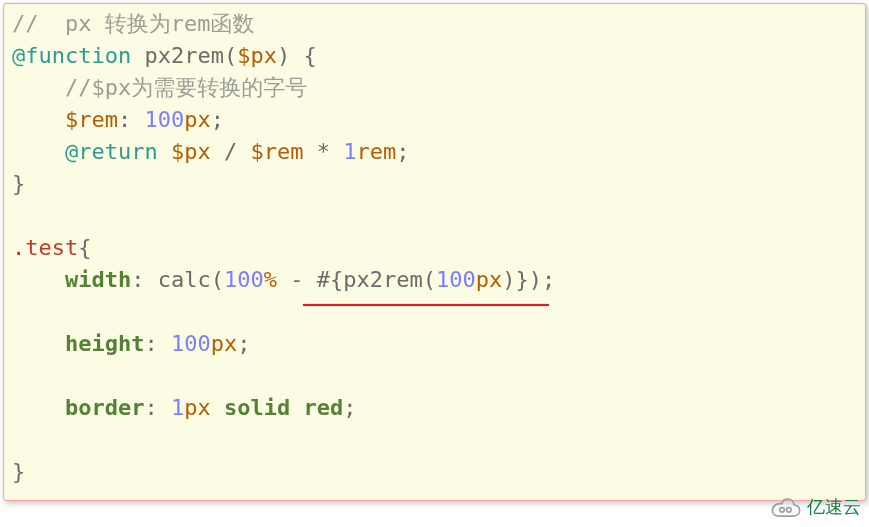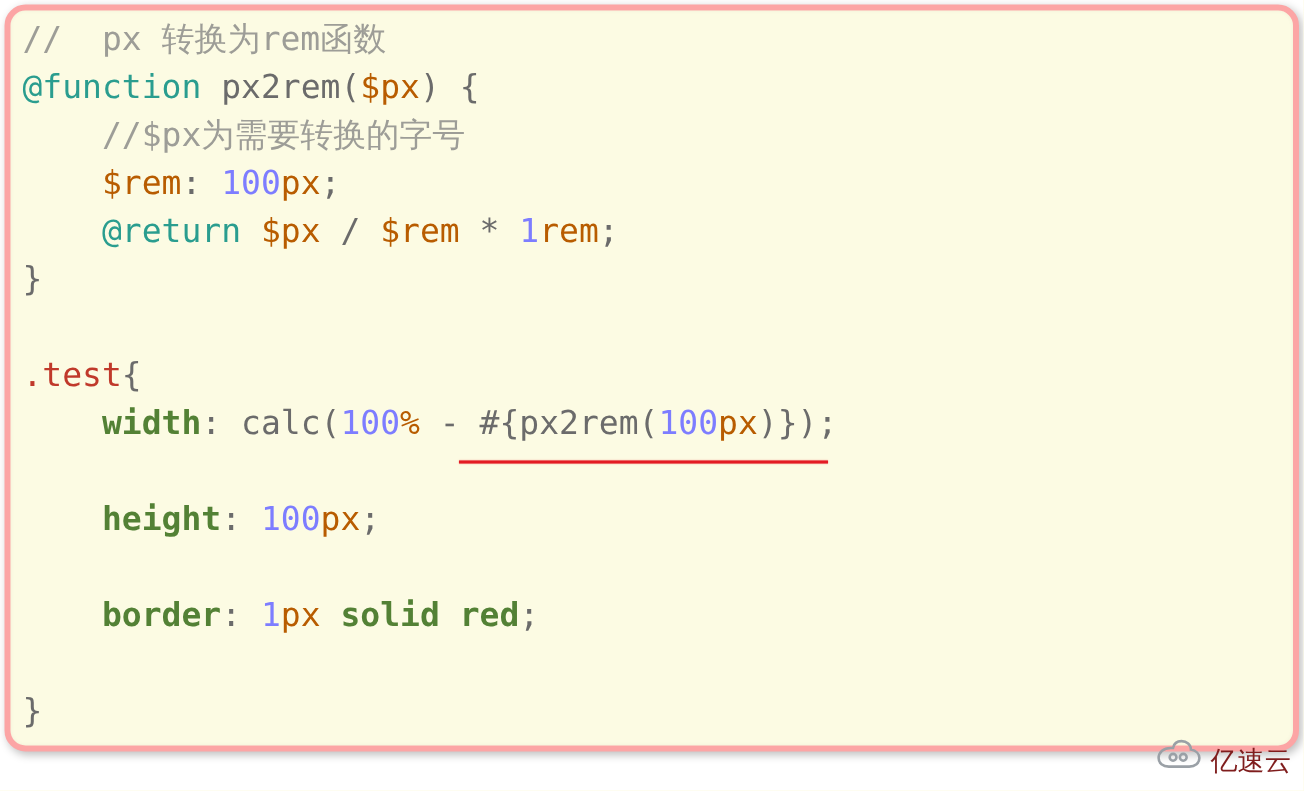--- a/index.html
+++ b/index.html
@@ -12,22 +12,22 @@
     font-size: 22px;
     line-height: 32px;
     position: relative;
     overflow: hidden;
   }
   .code-block {
     position: relative;
     margin: 3px;
     padding: 4px 8px 12px 8px;
     background: #fcfbe3;
-    border: 4px solid #fca5a5;
-    border-radius: 14px;
+    border: 1px solid #fca5a5;
+    border-radius: 3px;
     box-shadow: 2px 2px 6px rgba(0,0,0,0.25), inset 0 0 3px rgba(0,0,0,0.05);
     height: 498px;
     box-sizing: border-box;
   }
   pre {
     margin: 0;
     white-space: pre;
   }
   .tok-comment   { color: #9d9d97; }
   .tok-atrule    { color: #2a9d8f; }  
@@ -57,22 +57,22 @@
     height: 2px;
     background: #e31b23;
     box-shadow: 0 0 1px rgba(227,27,35,0.6);
   }
 
   .watermark {
     position: absolute;
     right: 8px;
     bottom: 4px;
     display: flex;
-    align-items: flex-start;
-    color: #7f1d1d;
+    align-items: center;
+    color: #15803d;
     font-family: sans-serif;
     font-size: 18px;
   }
   .watermark svg {
     width: 34px;
     height: 22px;
     margin-right: 4px;
   }
 </style>
 </head>

